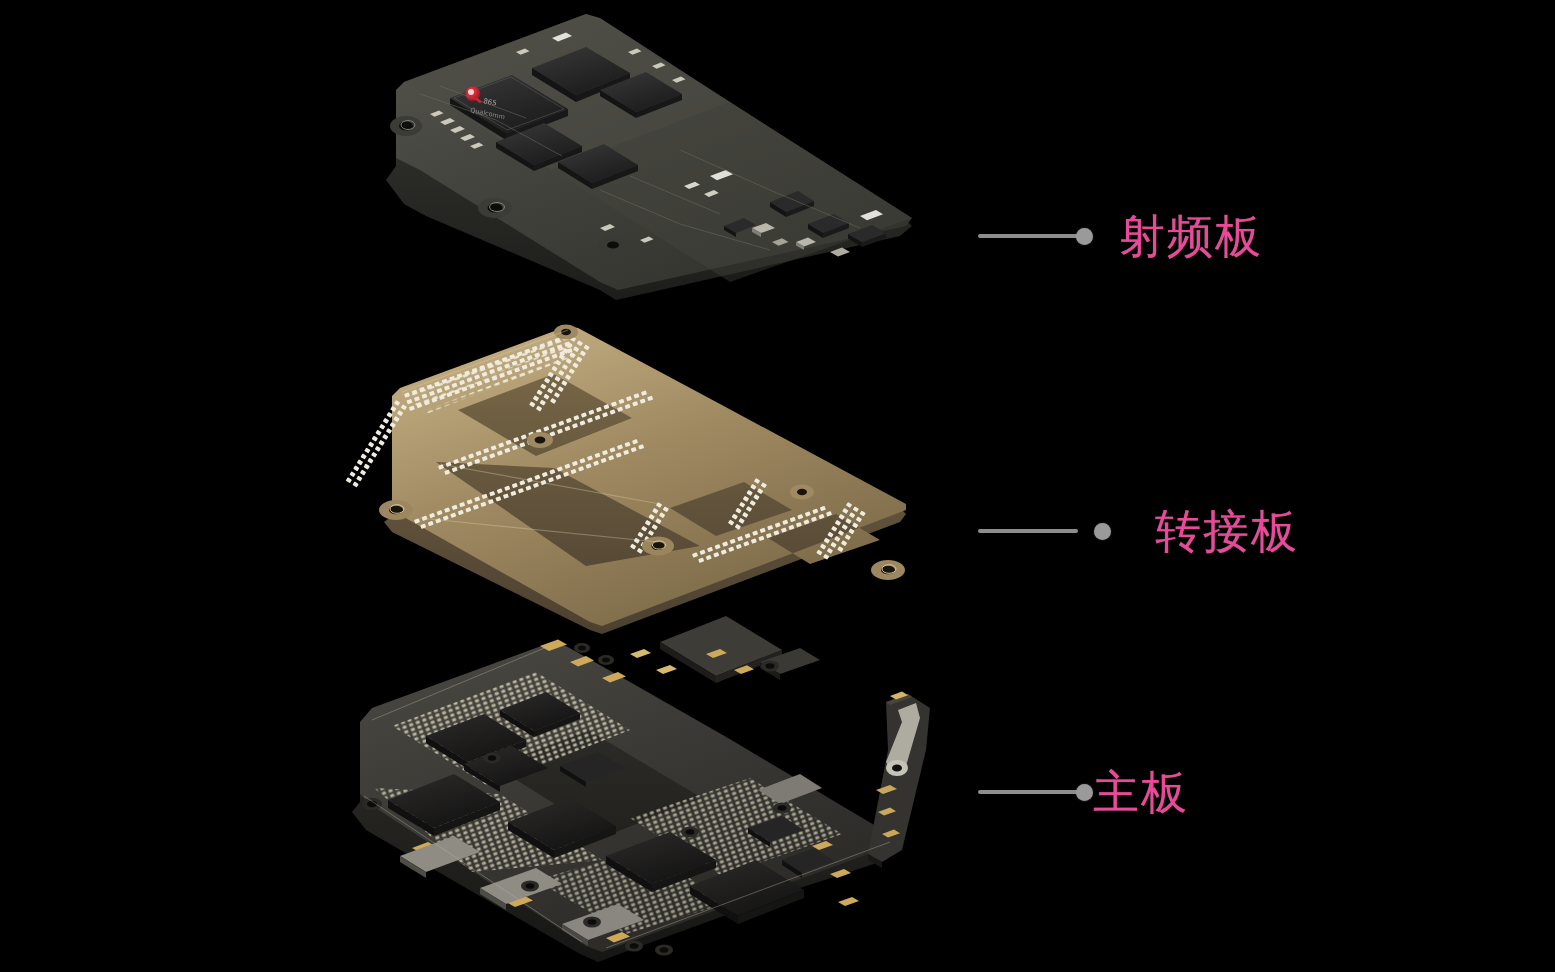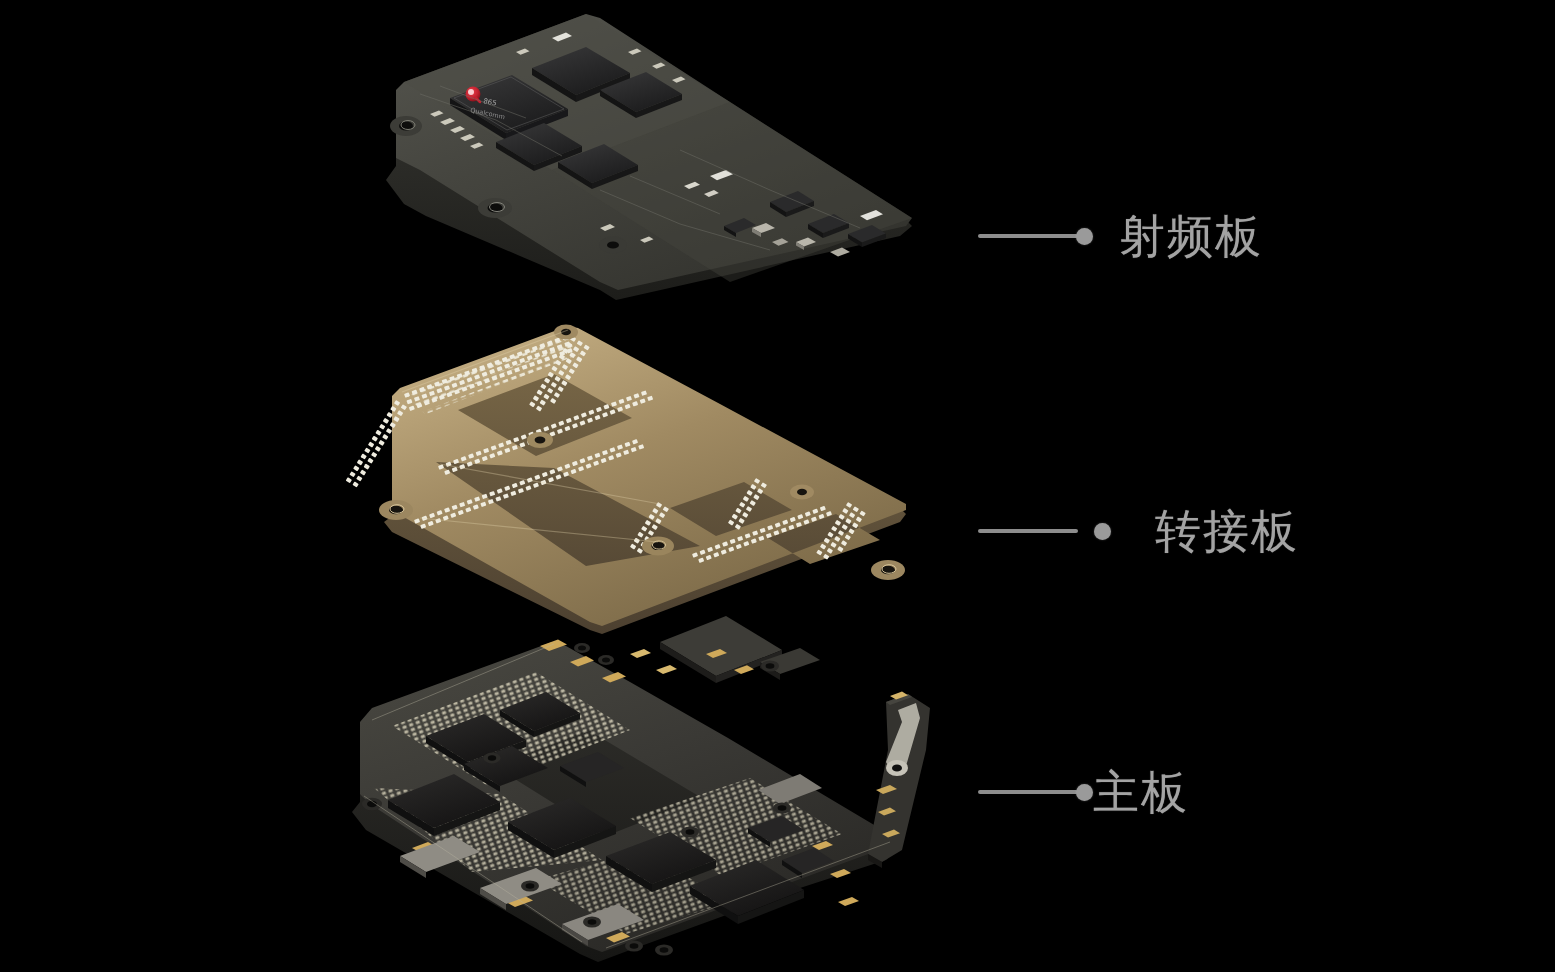--- a/index.html
+++ b/index.html
@@ -15,21 +15,21 @@
   .callout{position:absolute;display:flex;align-items:center;pointer-events:auto;}
   .callout .lead-line{
     height:4px;background:#8d8d8d;border-radius:2px;display:block;
   }
   .callout .lead-dot{
     width:17px;height:17px;border-radius:50%;background:#9a9a9a;
     margin-left:-2px;display:block;flex:0 0 auto;
     box-shadow:0 0 2px rgba(255,255,255,.25);
   }
   .callout .lead-label{
-    color:#a3a3a3;font-size:46px;line-height:1;letter-spacing:2px;
+    color:#ec4899;font-size:46px;line-height:1;letter-spacing:2px;
     white-space:nowrap;font-weight:400;
     text-shadow:0 0 1px rgba(255,255,255,.35);
   }
 
   #callout-rf{left:978px;top:213px;}
   #callout-rf .lead-line{width:100px;}
   #callout-rf .lead-label{margin-left:26px;}
 
   #callout-interposer{left:978px;top:508px;gap:18px;}
   #callout-interposer .lead-line{width:100px;}

